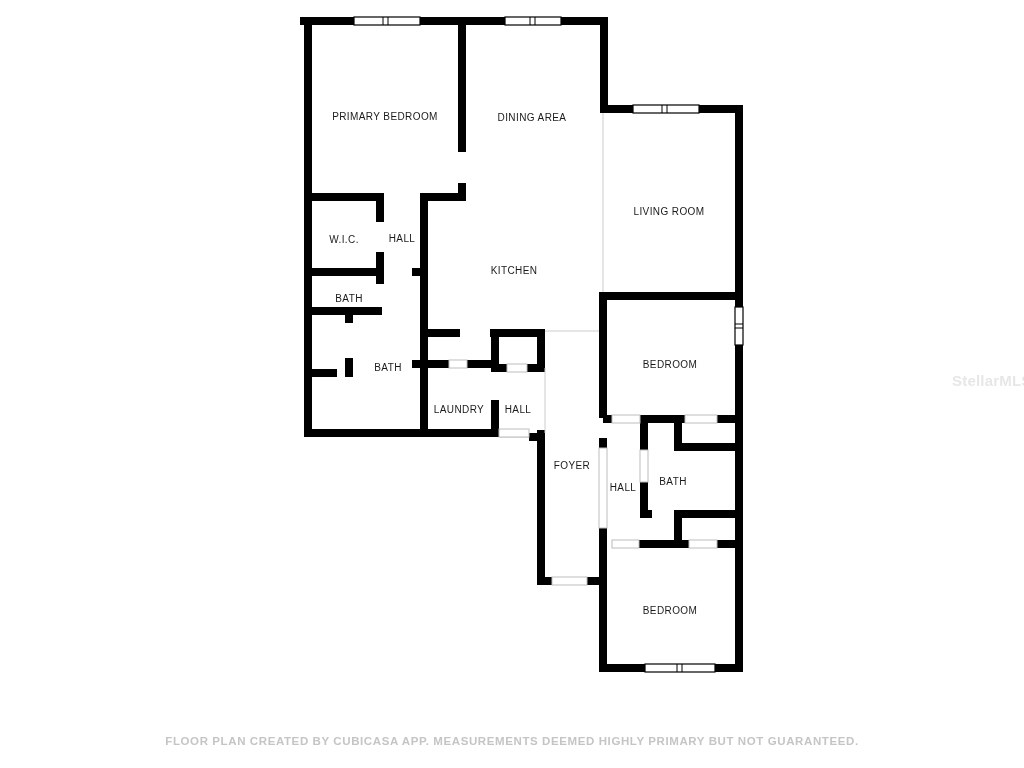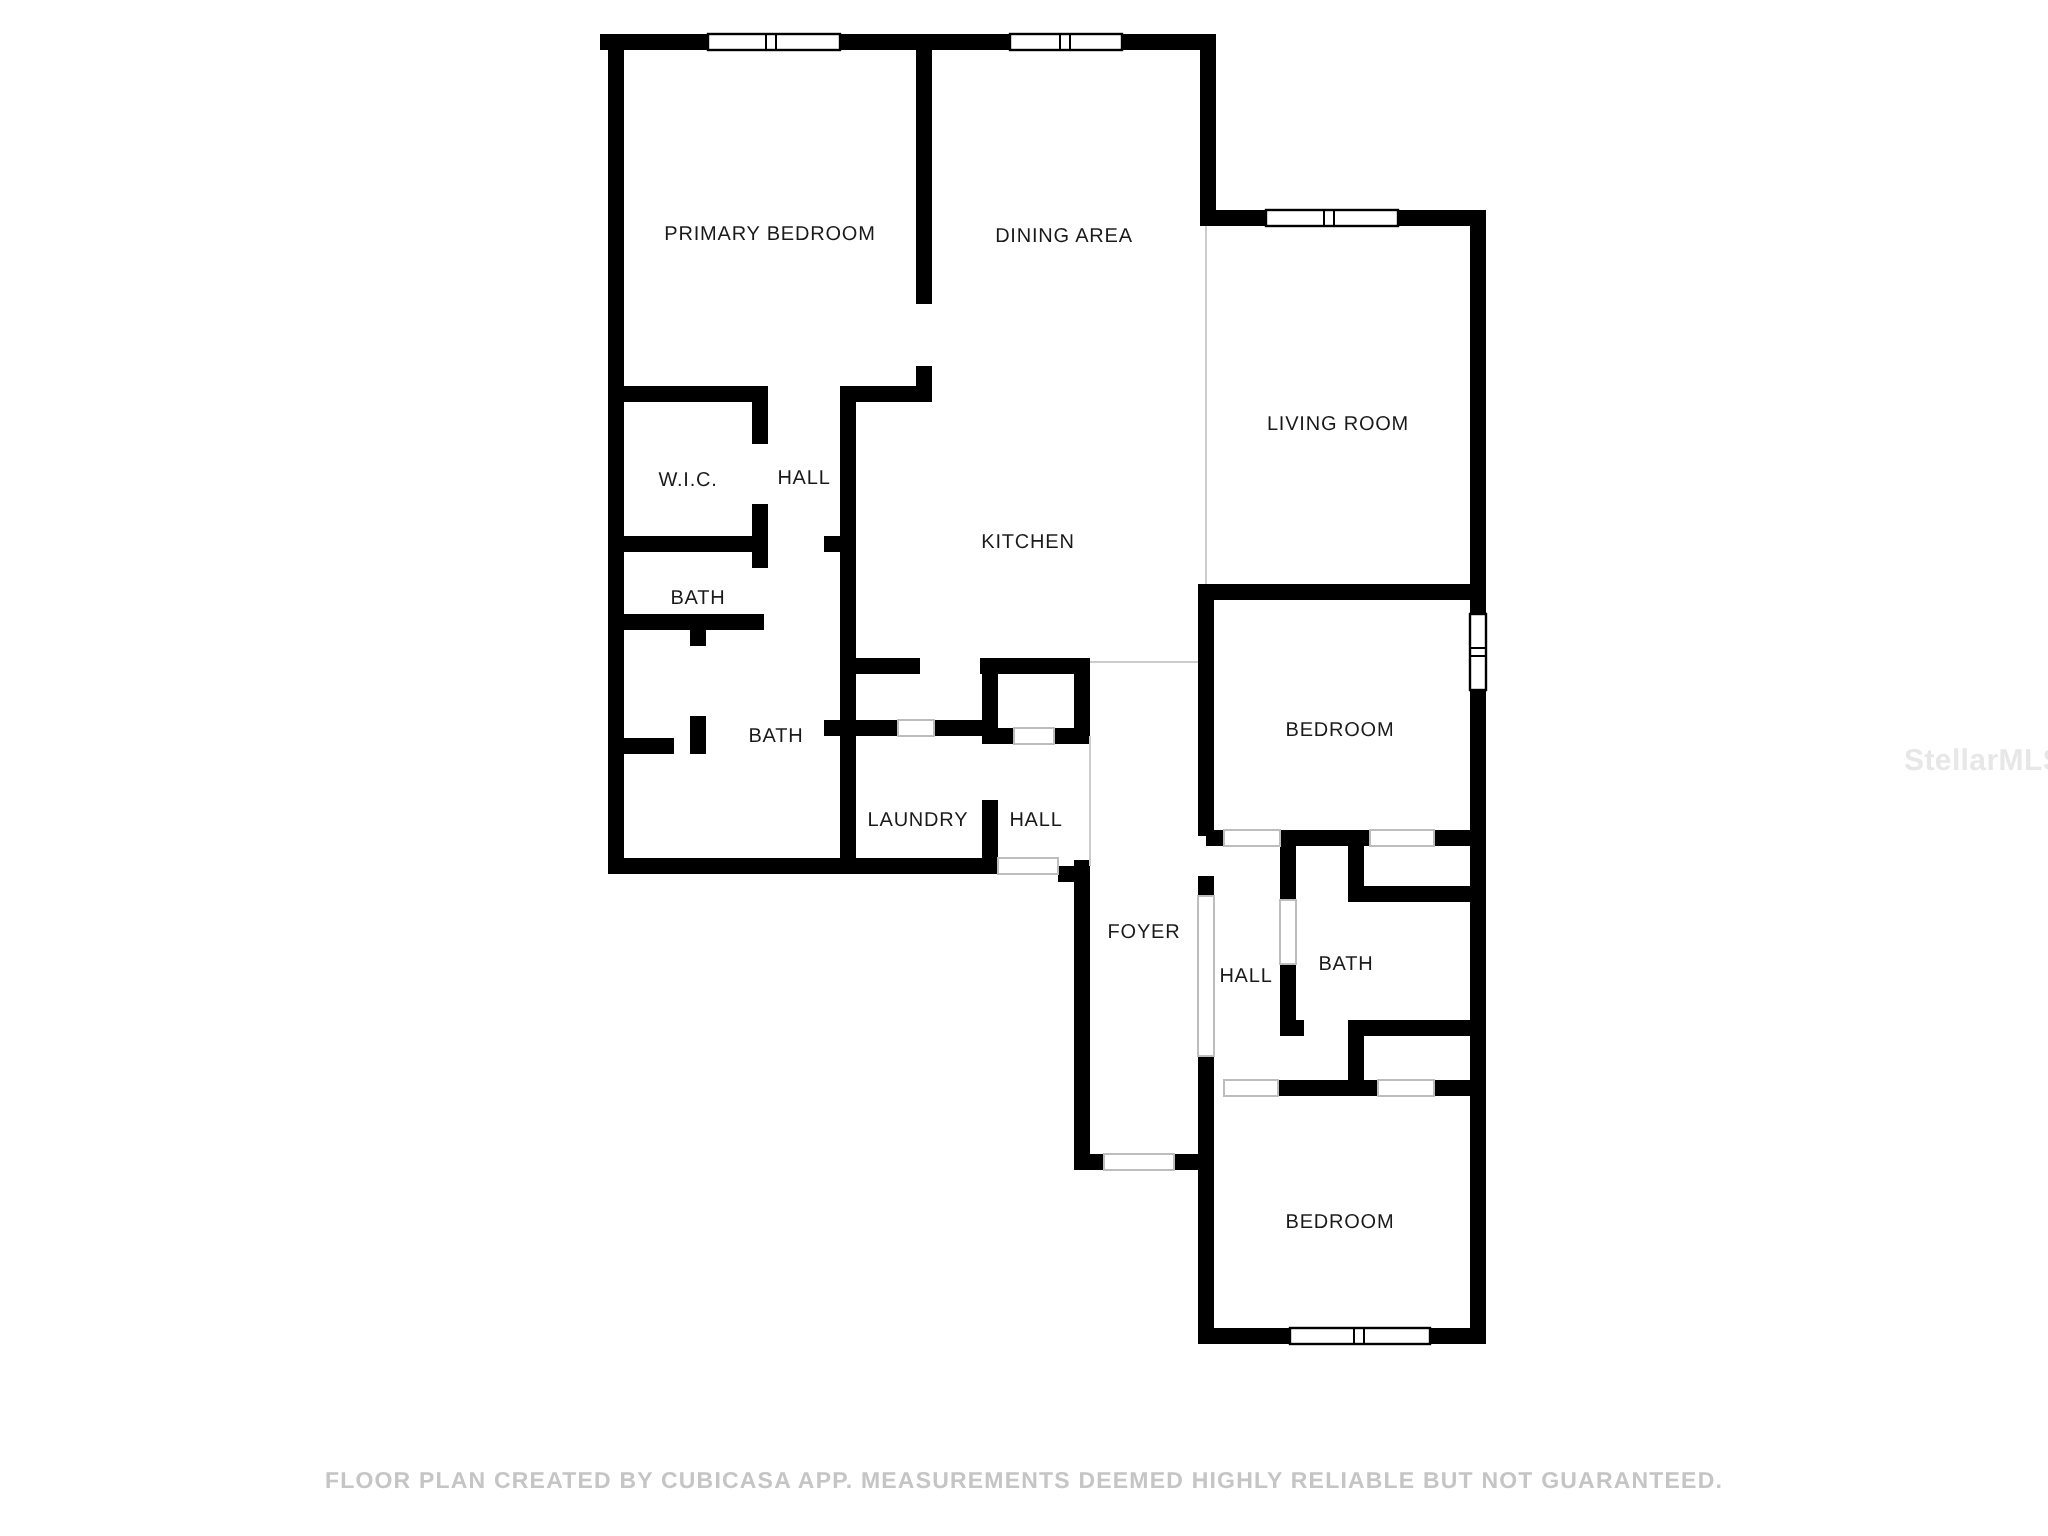--- a/index.html
+++ b/index.html
@@ -160,13 +160,13 @@
     <text x="658" y="368">BEDROOM</text>
     <text x="611" y="491">HALL</text>
     <text x="661" y="485">BATH</text>
     <text x="658" y="614">BEDROOM</text>
   </g>
 </svg>
 </div>
 
 <div class="watermark">StellarMLS</div>
 
-<div class="footer-text">FLOOR PLAN CREATED BY CUBICASA APP. MEASUREMENTS DEEMED HIGHLY RELIABLE BUT NOT GUARANTEED.</div>
+<div class="footer-text">FLOOR PLAN CREATED BY CUBICASA APP. MEASUREMENTS DEEMED HIGHLY PRIMARY BUT NOT GUARANTEED.</div>
 
 </body></html>

